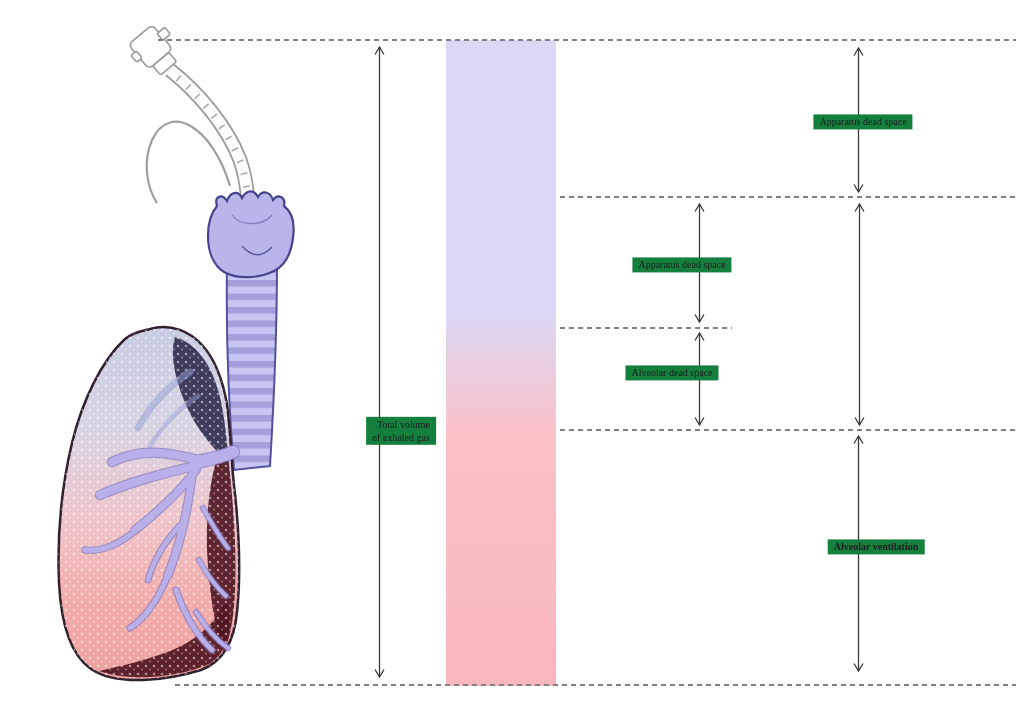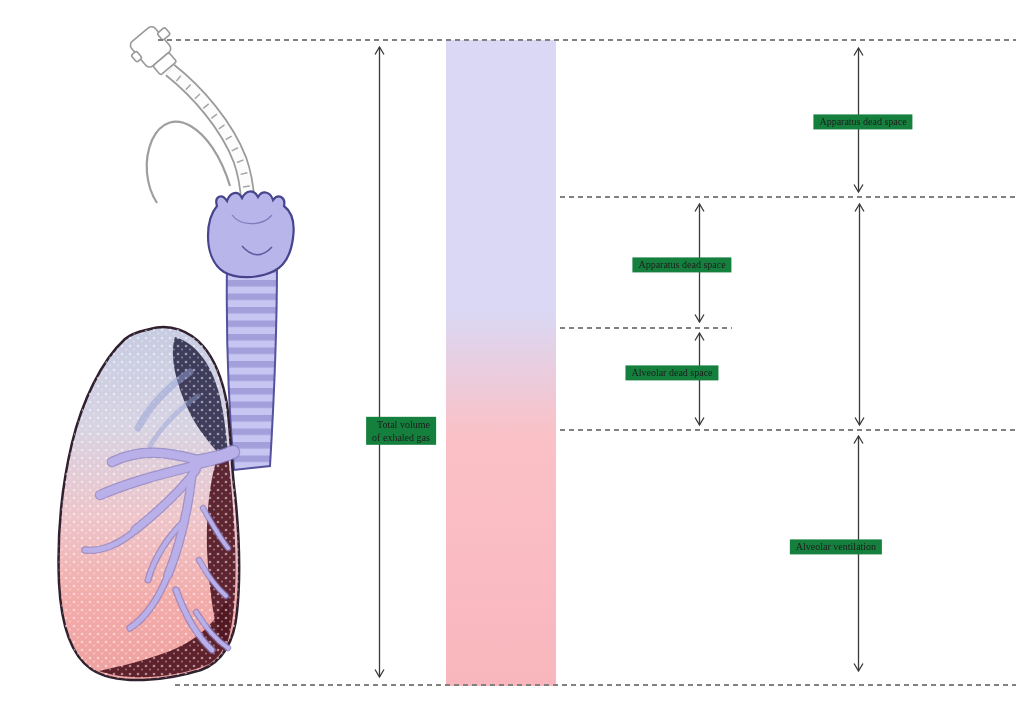--- a/index.html
+++ b/index.html
@@ -188,15 +188,15 @@
       </svg>
   </div>
 
   <div class="lbl" style="left:374px;top:431px;margin-left:27px;">
     <span>Total volume</span><br>
     <span>of exhaled gas</span>
   </div>
   <div class="lbl" style="left:863px;top:122px;">Apparatus dead space</div>
   <div class="lbl" style="left:682px;top:265px;">Apparatus dead space</div>
   <div class="lbl" style="left:672px;top:373px;">Alveolar dead space</div>
-  <div class="lbl" style="left:836px;top:547px;">Alveolar ventilation</div>
+  <div class="lbl" style="left:876px;top:547px;font-weight:bold;">Alveolar ventilation</div>
 
 </div>
 
 </body></html>

